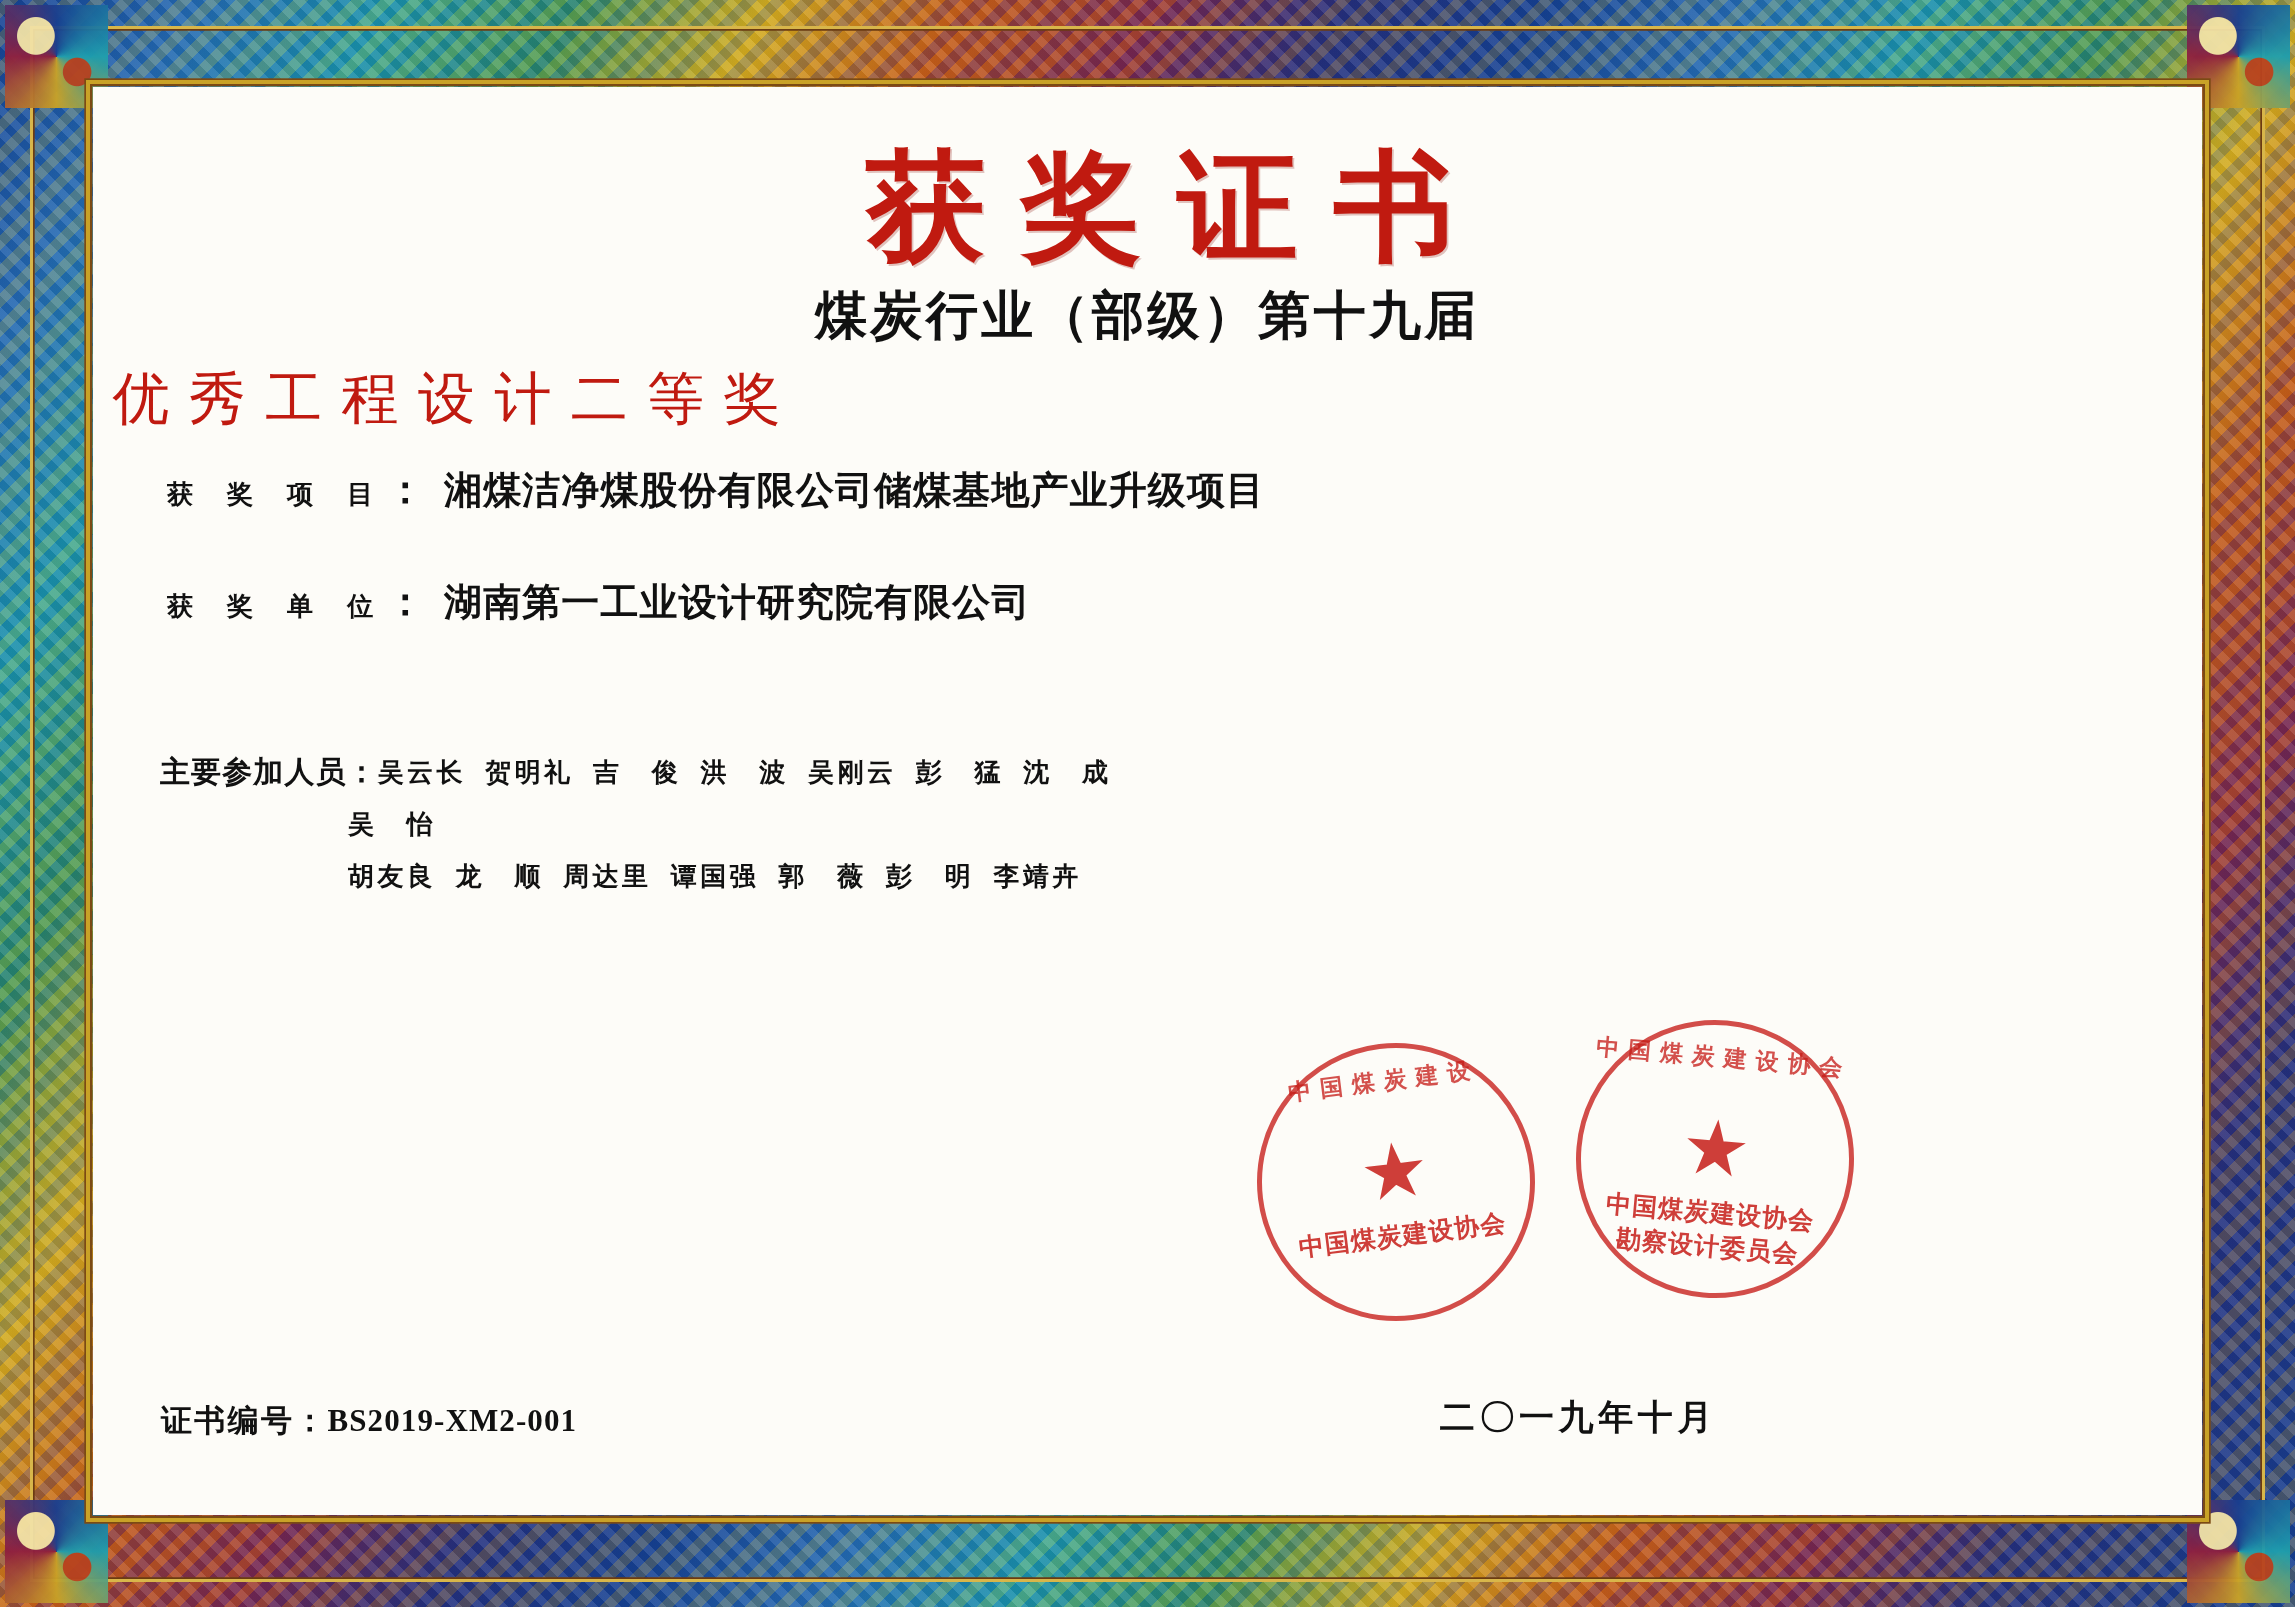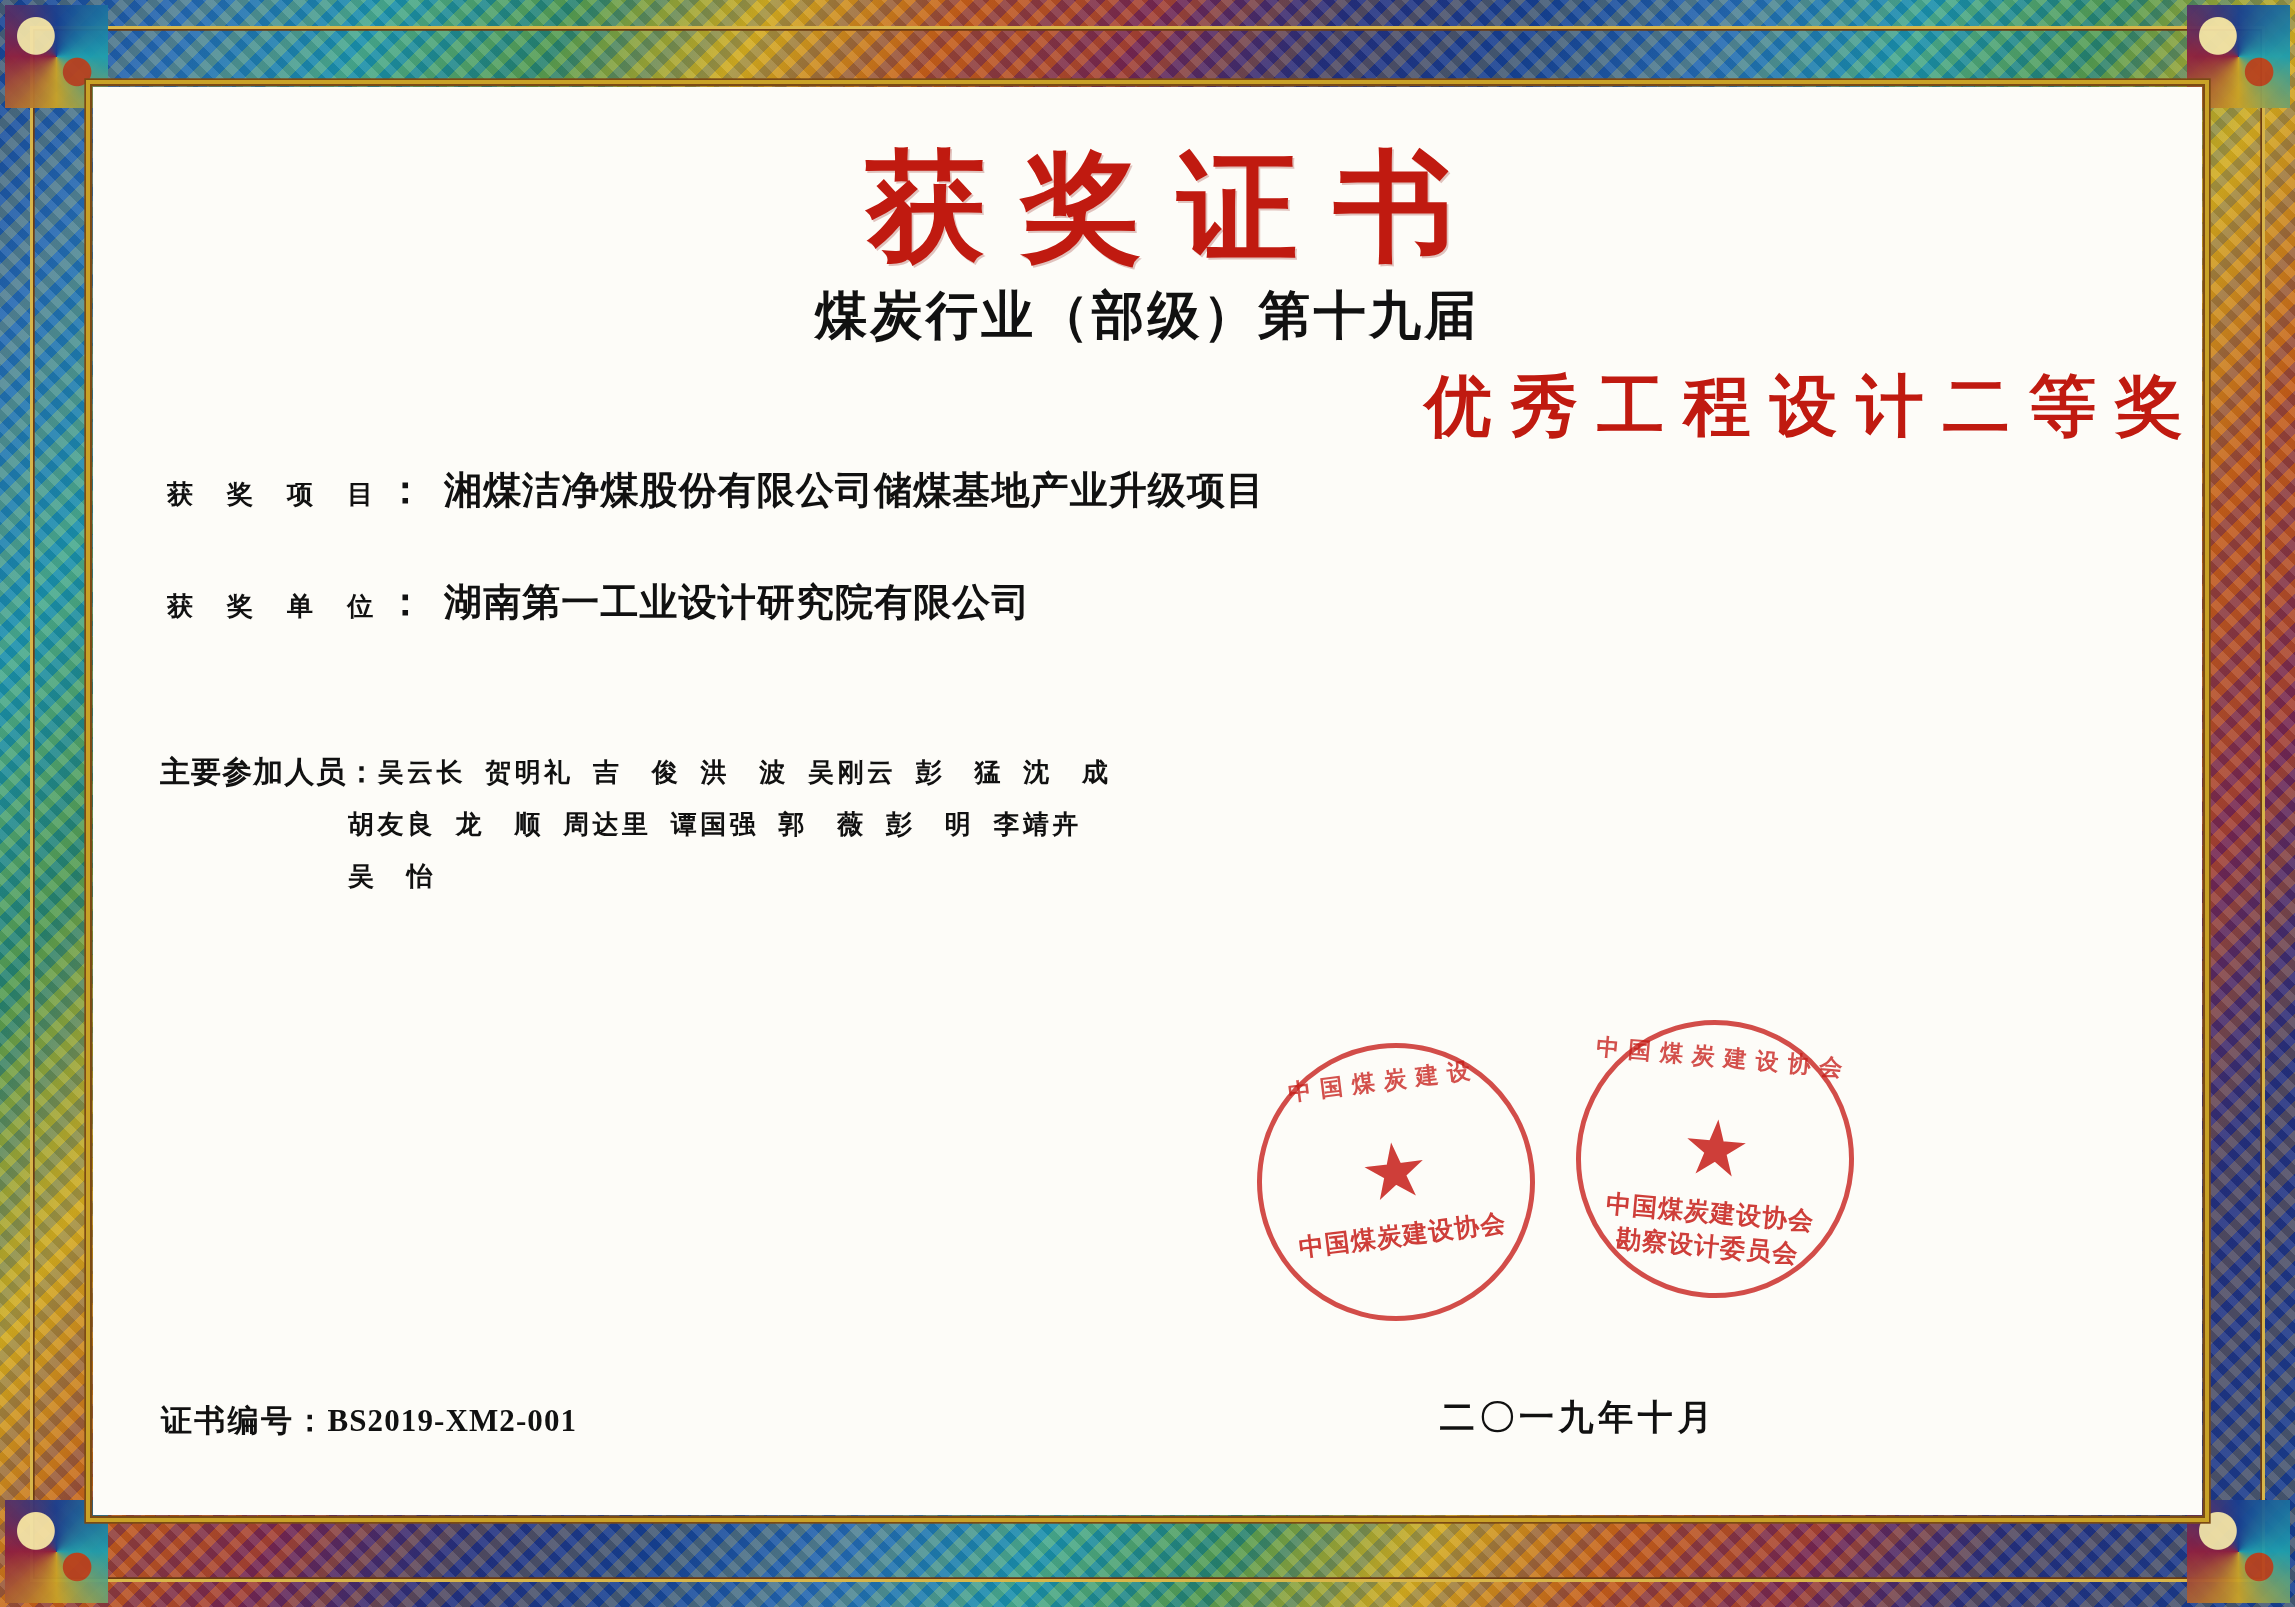--- a/index.html
+++ b/index.html
@@ -104,25 +104,25 @@
     font-family: "DejaVu Serif", "Liberation Serif", serif;
     font-weight: bold;
     font-size: 52px;
     letter-spacing: 3.4px;
   }
 
   .subtitle-2 {
     position: absolute;
     top: 274px;
     left: 0; right: 0;
-    text-align: right;
+    text-align: left;
     color: #c01a10;
     font-family: "DejaVu Serif", "Liberation Serif", serif;
-    font-weight: bold;
-    font-size: 67px;
+    font-weight: normal;
+    font-size: 57px;
     letter-spacing: 19.4px;
     text-indent: 19.4px;
   }
 
   .field {
     position: absolute;
     left: 74px;
     right: 68px;
     display: flex;
     align-items: baseline;
@@ -289,22 +289,22 @@
     <div class="field field-unit">
       <span class="label">获 奖 单 位</span>
       <span class="colon">：</span>
       <span class="value">湖南第一工业设计研究院有限公司</span>
     </div>
 
     <div class="members">
       <span class="members-label">主要参加人员：</span>
       <div class="members-lines" id="members-lines">
           <div class="members-line"><span class="nm">吴云长</span><span class="nm">贺明礼</span><span class="nm">吉　俊</span><span class="nm">洪　波</span><span class="nm">吴刚云</span><span class="nm">彭　猛</span><span class="nm">沈　成</span></div>
+          <div class="members-line"><span class="nm">吴　怡</span></div>
           <div class="members-line"><span class="nm">胡友良</span><span class="nm">龙　顺</span><span class="nm">周达里</span><span class="nm">谭国强</span><span class="nm">郭　薇</span><span class="nm">彭　明</span><span class="nm">李靖卉</span></div>
-          <div class="members-line"><span class="nm">吴　怡</span></div>
         </div>
     </div>
 
     <div class="cert-no">
       <span class="cn-label">证书编号：</span><span class="cn-value">BS2019-XM2-001</span>
     </div>
 
     <div class="date">二〇一九年十月</div>
 
     <div class="seal seal-1">

